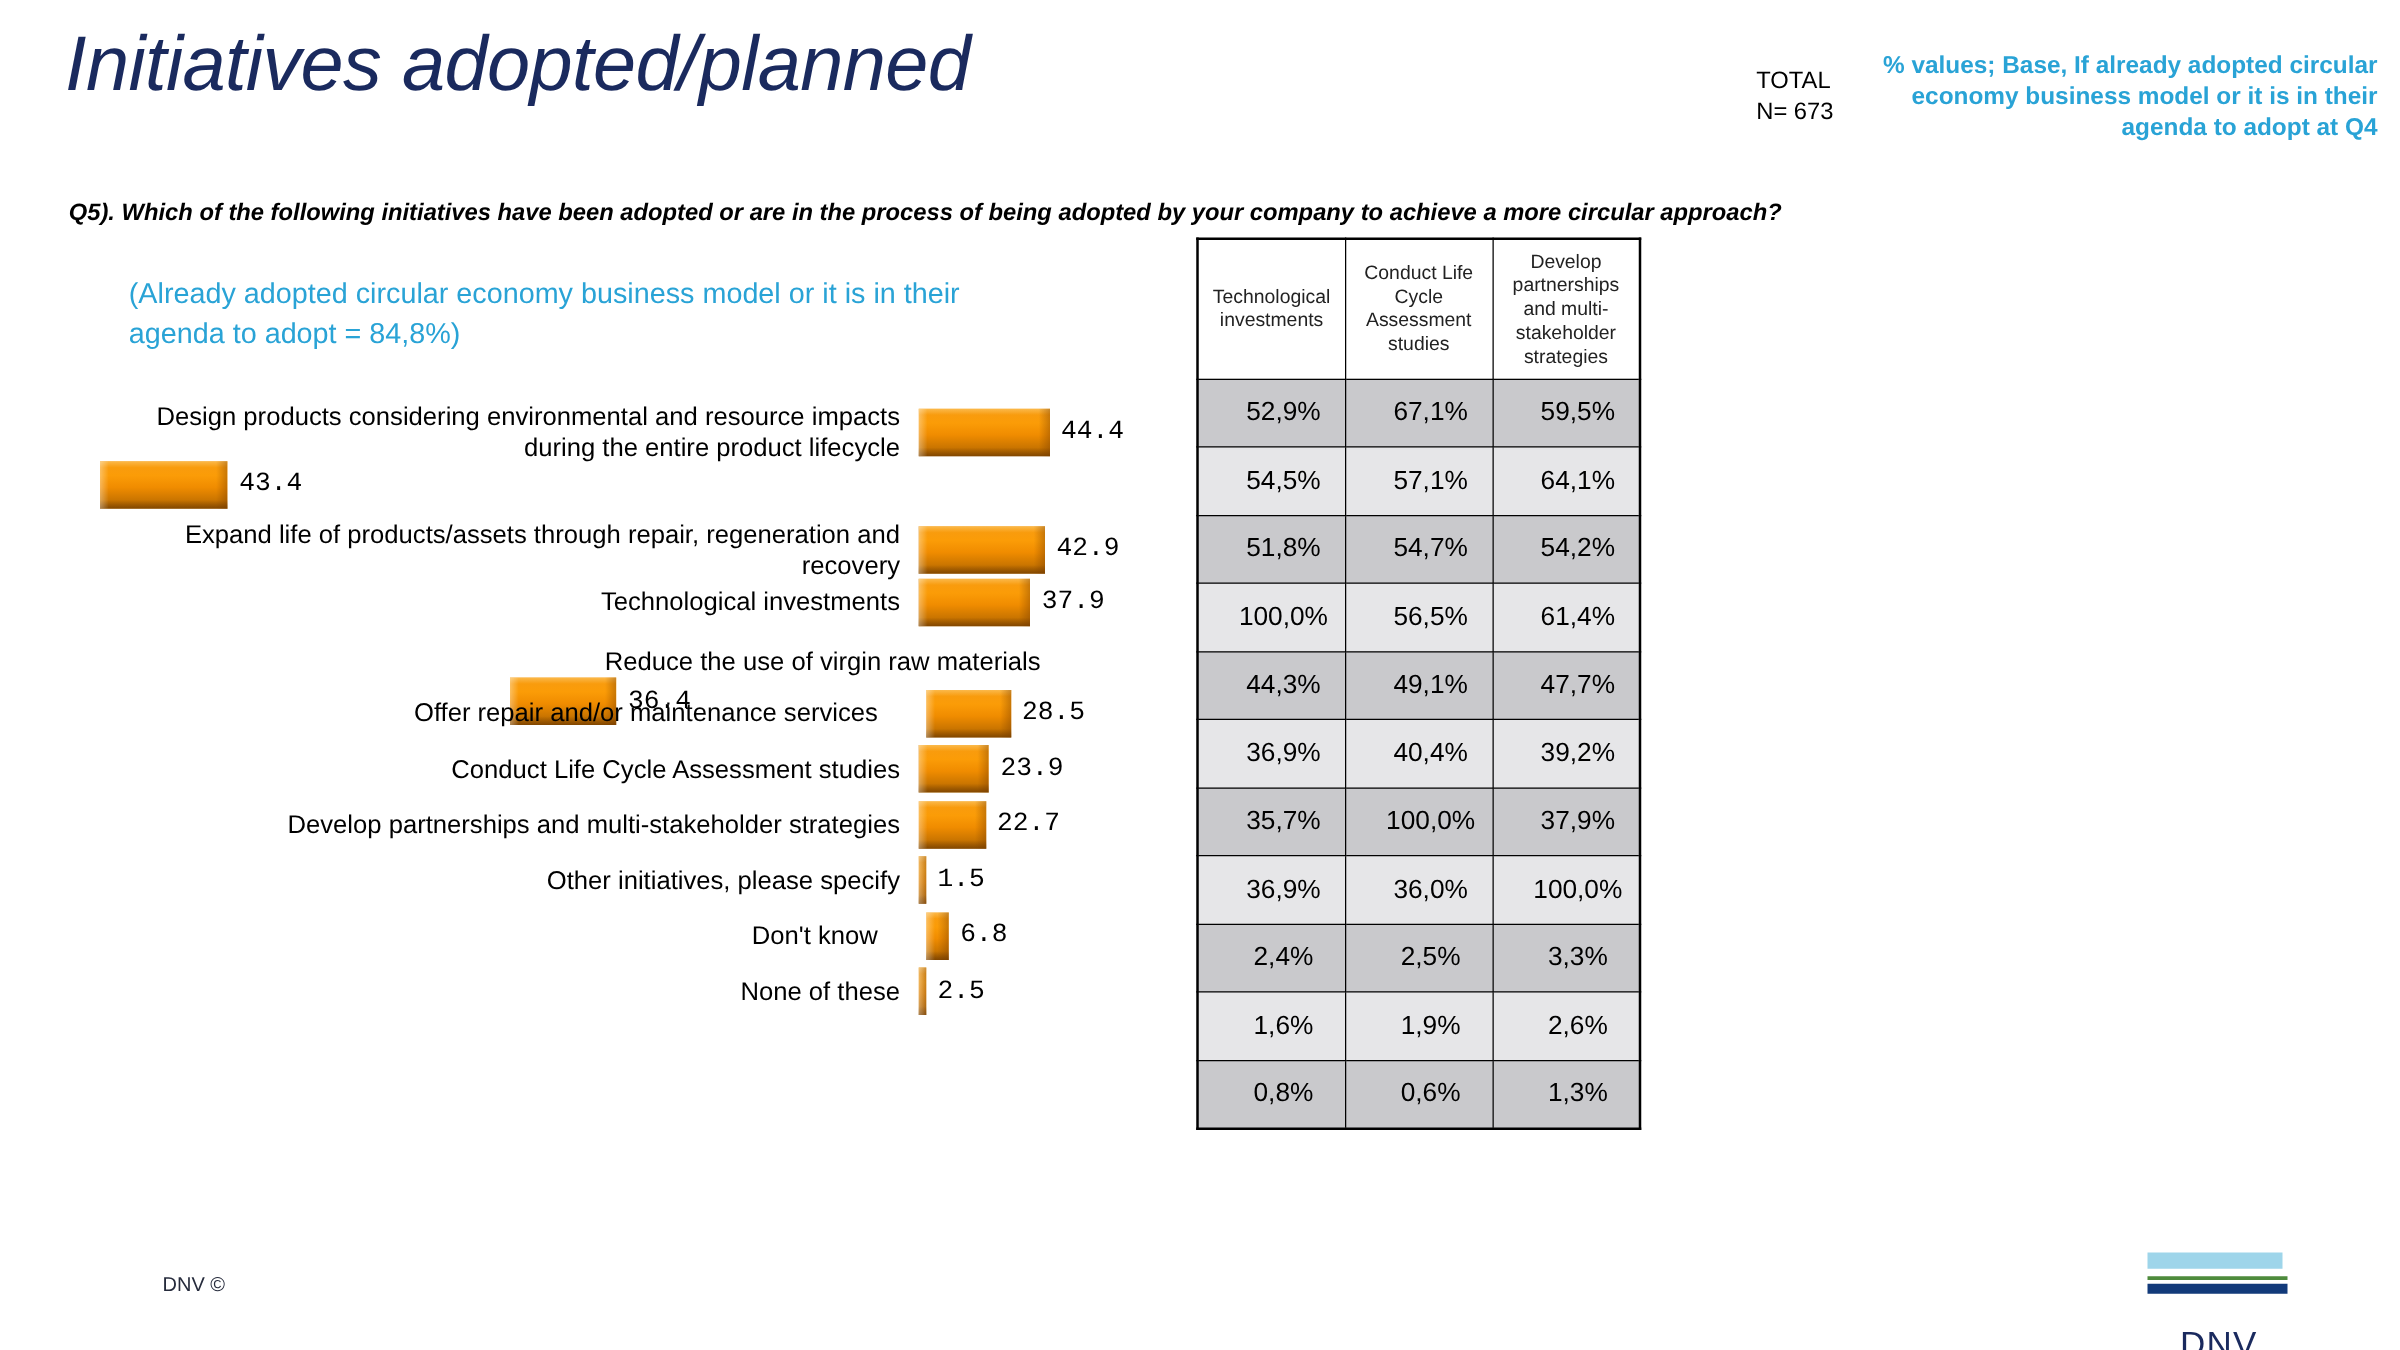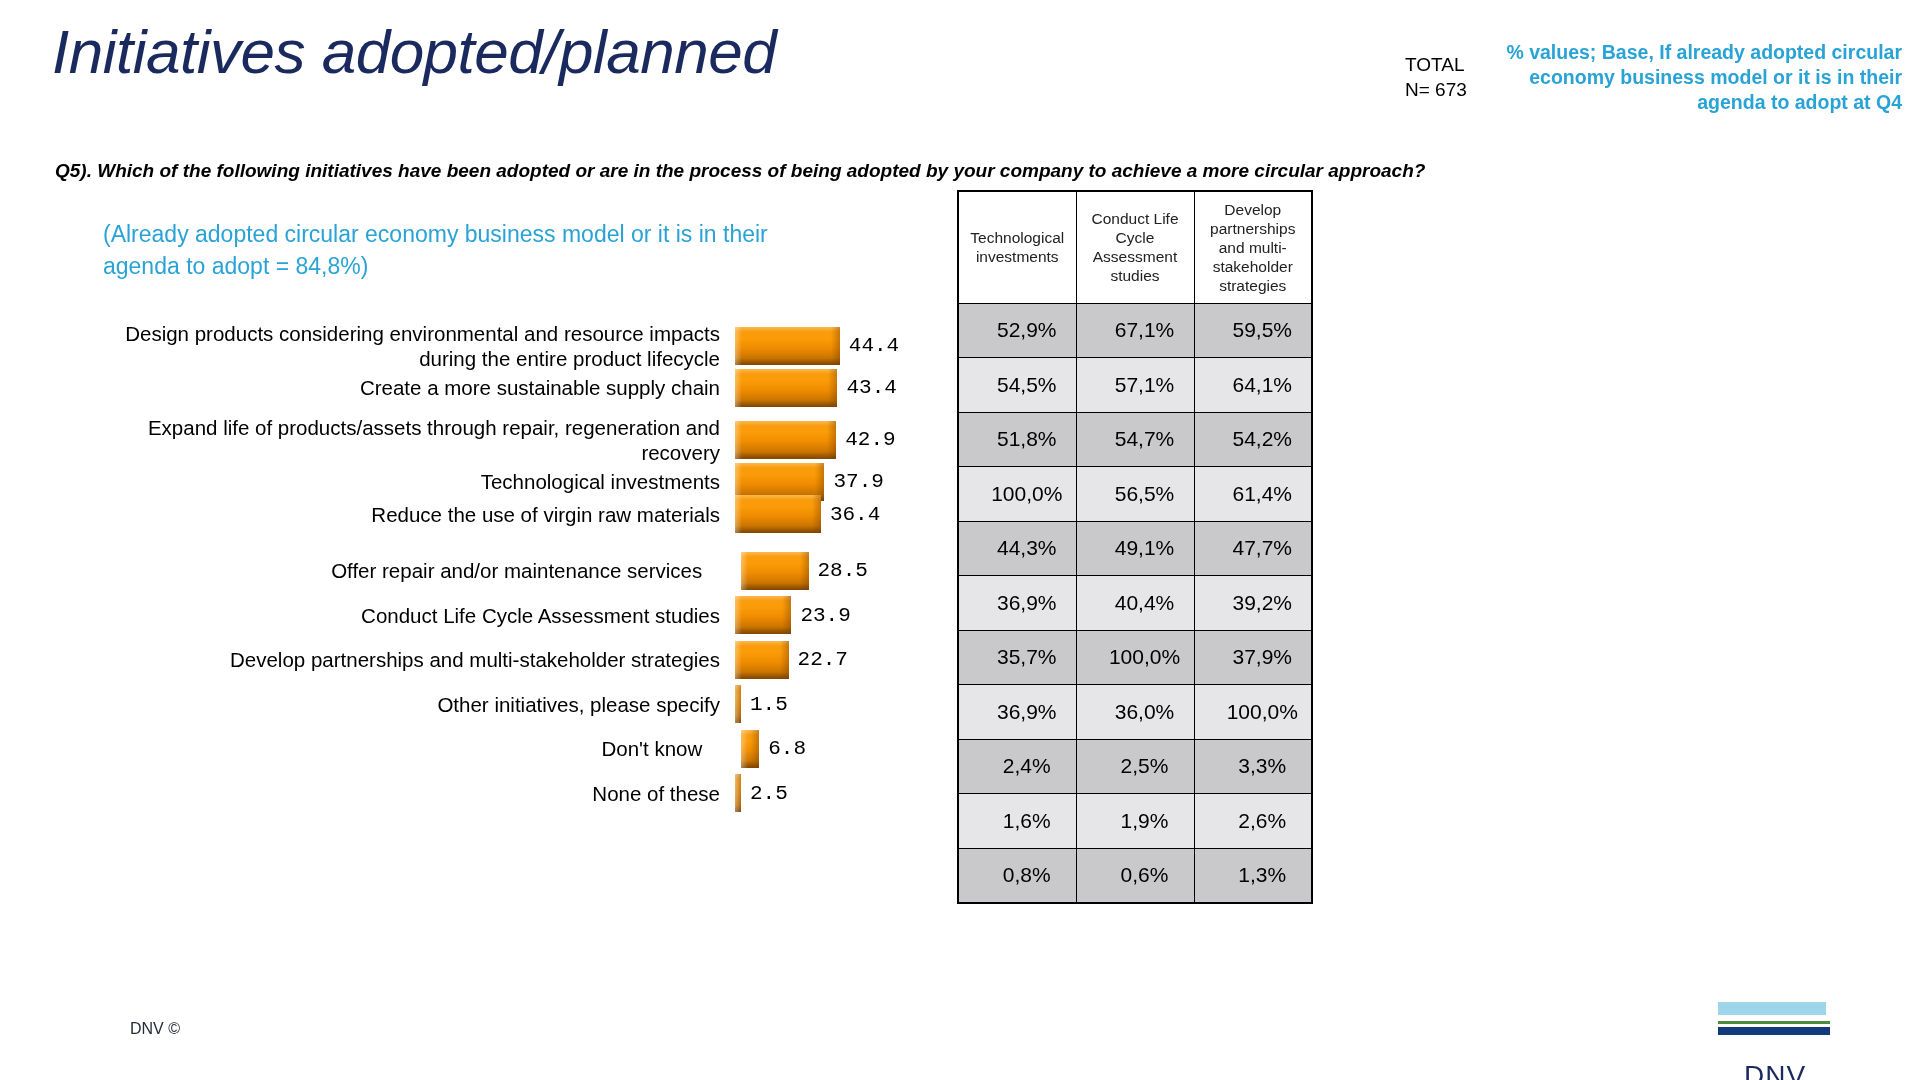--- a/index.html
+++ b/index.html
@@ -224,41 +224,40 @@
 
 <div id="chart">
     <div class="chart-row" style="top: 0px; height: 55px;">
       <div class="cat-label">Design products considering environmental and resource impacts during the entire product lifecycle</div>
       <div class="bar-zone">
         <div class="bar" style="width: 104.784px;"></div>
         <div class="bar-value">44.4</div>
       </div>
     </div>
     <div class="chart-row" style="top: 49.5px; height: 40px;">
-      <div class="cat-label">Create a more sustainable supply chain</div>
       <div class="bar-zone">
         <div class="bar" style="width: 102.424px;"></div>
         <div class="bar-value">43.4</div>
       </div>
     </div>
     <div class="chart-row" style="top: 94px; height: 55px;">
       <div class="cat-label">Expand life of products/assets through repair, regeneration and recovery</div>
       <div class="bar-zone">
         <div class="bar" style="width: 101.244px;"></div>
         <div class="bar-value">42.9</div>
       </div>
     </div>
     <div class="chart-row" style="top: 143.5px; height: 40px;">
       <div class="cat-label">Technological investments</div>
       <div class="bar-zone">
         <div class="bar" style="width: 89.444px;"></div>
         <div class="bar-value">37.9</div>
       </div>
     </div>
-    <div class="chart-row" style="top: 176px; height: 40px;">
+    <div class="chart-row" style="top: 199px; height: 40px; flex-direction: column;">
       <div class="cat-label">Reduce the use of virgin raw materials</div>
       <div class="bar-zone">
         <div class="bar" style="width: 85.904px;"></div>
         <div class="bar-value">36.4</div>
       </div>
     </div>
     <div class="chart-row" style="top: 232.5px; height: 40px; gap: 24px;">
       <div class="cat-label">Offer repair and/or maintenance services</div>
       <div class="bar-zone">
         <div class="bar" style="width: 67.26px;"></div>

